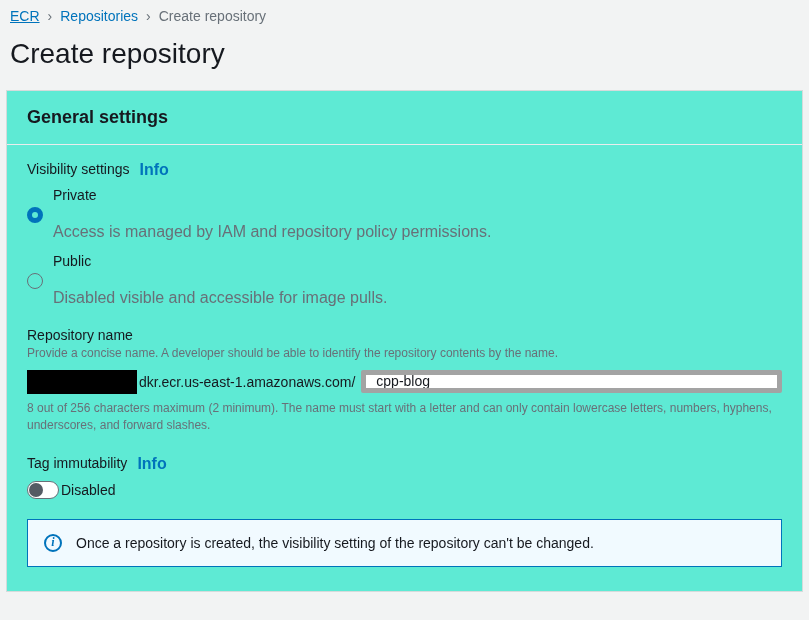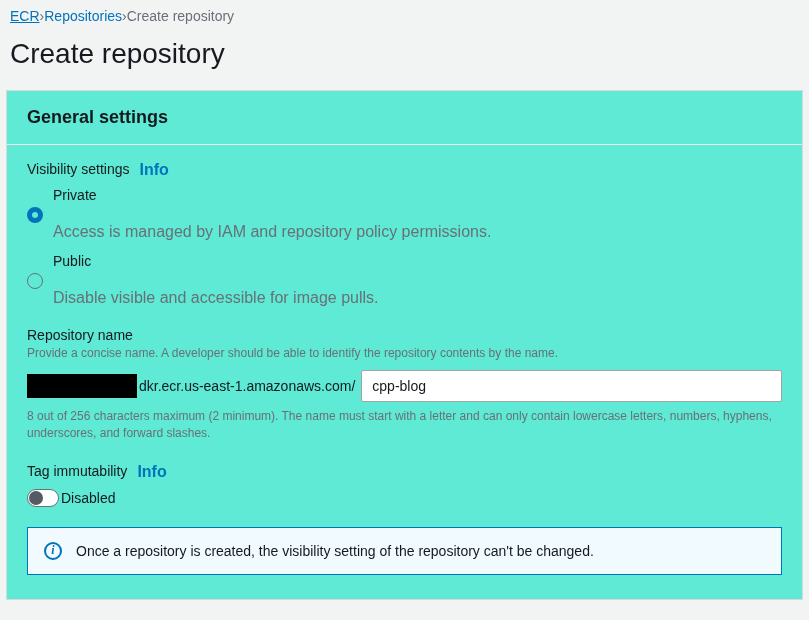--- a/index.html
+++ b/index.html
@@ -9,21 +9,21 @@
       color: #16191f;
       font-size: 14px;
       width: 809px;
       height: 620px;
       overflow: hidden;
     }
     .breadcrumb {
       padding: 8px 10px 4px;
       font-size: 14px;
       display: flex;
-      gap: 0;
+      gap: 8px;
     }
     .breadcrumb a { color: #0073bb; text-decoration: none; }
     .breadcrumb a.underline { text-decoration: underline; }
     .breadcrumb .sep { color: #687078; }
     .breadcrumb .current { color: #687078; }
     h1.page-title {
       font-size: 28px;
       font-weight: 400;
       padding: 10px 10px 20px;
       color: #16191f;
@@ -66,23 +66,23 @@
     .repo-name-row { display: flex; align-items: stretch; margin-top: 8px; }
     .redacted {
       width: 110px; height: 24px; background: #000;
       align-self: center;
     }
     .registry-suffix {
       align-self: center; padding: 0 6px 0 2px;
       font-size: 14px; color: #16191f;
     }
     .repo-input {
-      flex: 1; border: 1px solid #a3a3a3; border-radius: 2px;
+      flex: 1; border: 5px solid #a3a3a3; border-radius: 2px;
       padding: 6px 10px; font-size: 14px; color: #16191f;
-      height: 32px;
+      height: 23px;
     }
     .hint { font-size: 12px; color: #687078; margin-top: 6px; line-height: 1.45; }
     .toggle-row { display: flex; align-items: center; gap: 2px; margin-top: 8px; }
     .toggle {
       width: 32px; height: 18px; border-radius: 9px;
       background: #fff; border: 1px solid #687078;
       position: relative; cursor: pointer;
     }
     .toggle .knob {
       position: absolute; left: 1px; top: 1px;
@@ -133,21 +133,21 @@
           <div class="radio checked"></div>
           <div class="radio-texts">
             <span class="radio-label">Private</span>
             <span class="radio-desc">Access is managed by IAM and repository policy permissions.</span>
           </div>
         </div>
         <div class="radio-item">
           <div class="radio"></div>
           <div class="radio-texts">
             <span class="radio-label">Public</span>
-            <span class="radio-desc">Disable visible and accessible for image pulls.</span>
+            <span class="radio-desc">Disabled visible and accessible for image pulls.</span>
           </div>
         </div>
       </div>
     </div>
 
     <div class="field-group">
       <div class="field-label">
         <span>Repository name</span>
       </div>
       <div class="field-desc">Provide a concise name. A developer should be able to identify the repository contents by the name.</div>

